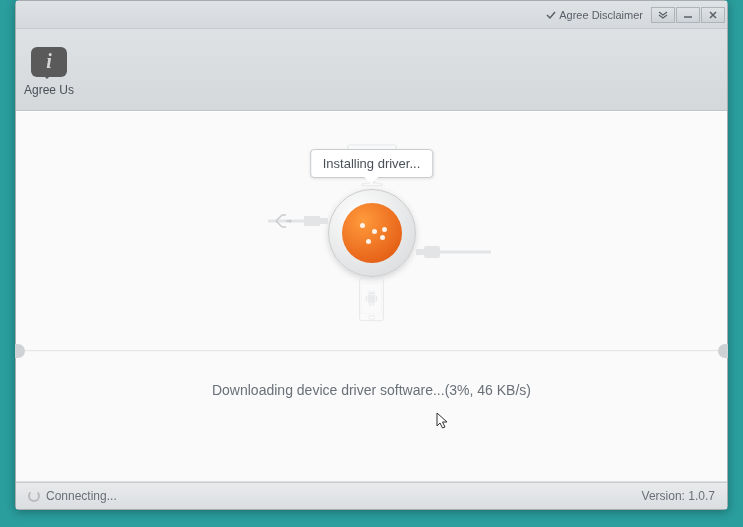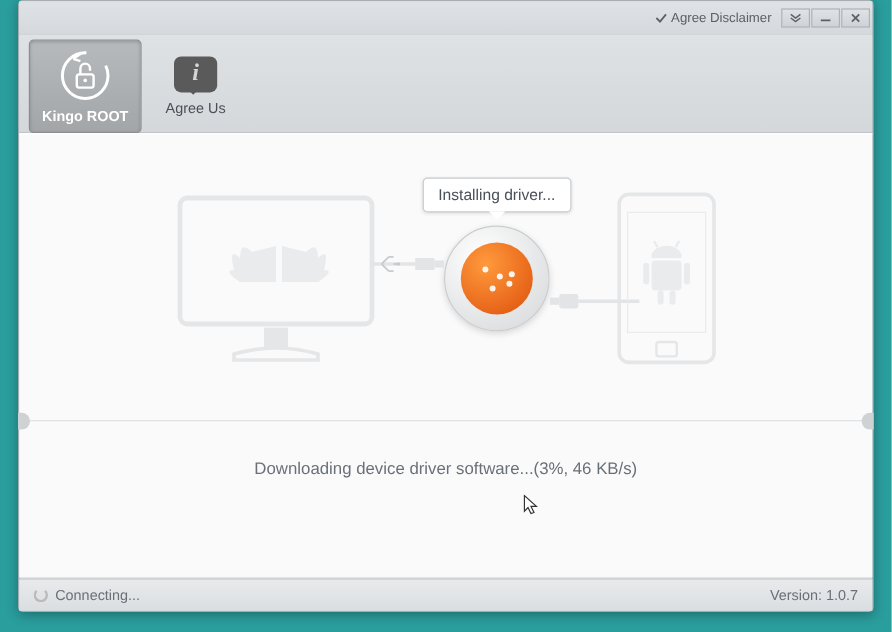--- a/index.html
+++ b/index.html
@@ -112,20 +112,21 @@
       position: relative;
       border-top: 1px solid #fff;
     }
     .illus {
       display: flex;
       align-items: center;
       justify-content: center;
       height: 210px;
       padding-top: 30px;
       position: relative;
+      flex-direction: column;
     }
     .monitor-svg { opacity: 0.9; }
     .phone-svg { opacity: 0.9; }
     .orb {
       position: relative;
       margin: 0 50px;
     }
     .orb-outer {
       width: 88px;
       height: 88px;
@@ -262,32 +263,20 @@
       </div>
       <div class="winbtn">
         <svg width="10" height="8" viewBox="0 0 10 8">
           <path d="M2 1 L8 7 M8 1 L2 7" stroke="#5a6068" stroke-width="1.5"></path>
         </svg>
       </div>
     </div>
   </div>
 
   <div class="toolbar">
-    <div class="toolitem toolitem-active">
-      <div class="kingo-icon">
-        <svg width="42" height="42" viewBox="0 0 42 42">
-          <circle cx="21" cy="21" r="19" fill="none" stroke="#fff" stroke-width="2.5" stroke-dasharray="90 20"></circle>
-          <path d="M17 3 L11 7 M11 7 L17 9" stroke="#fff" stroke-width="2" fill="none"></path>
-          <rect x="14" y="20" width="14" height="11" rx="2" fill="none" stroke="#fff" stroke-width="2"></rect>
-          <path d="M17 20 L17 15 A4 4 0 0 1 25 15 L25 17" fill="none" stroke="#fff" stroke-width="2"></path>
-          <circle cx="21" cy="25" r="1.5" fill="#fff"></circle>
-        </svg>
-      </div>
-      <span class="label">Kingo ROOT</span>
-    </div>
     <div class="toolitem">
       <div class="info-icon">
         <span style="color:#d6d6d6;font-style:italic;font-weight:bold;font-family:Georgia,serif;font-size:20px">i</span>
       </div>
       <span class="label">Agree Us</span>
     </div>
   </div>
 
   <div class="content">
     <div class="illus">

